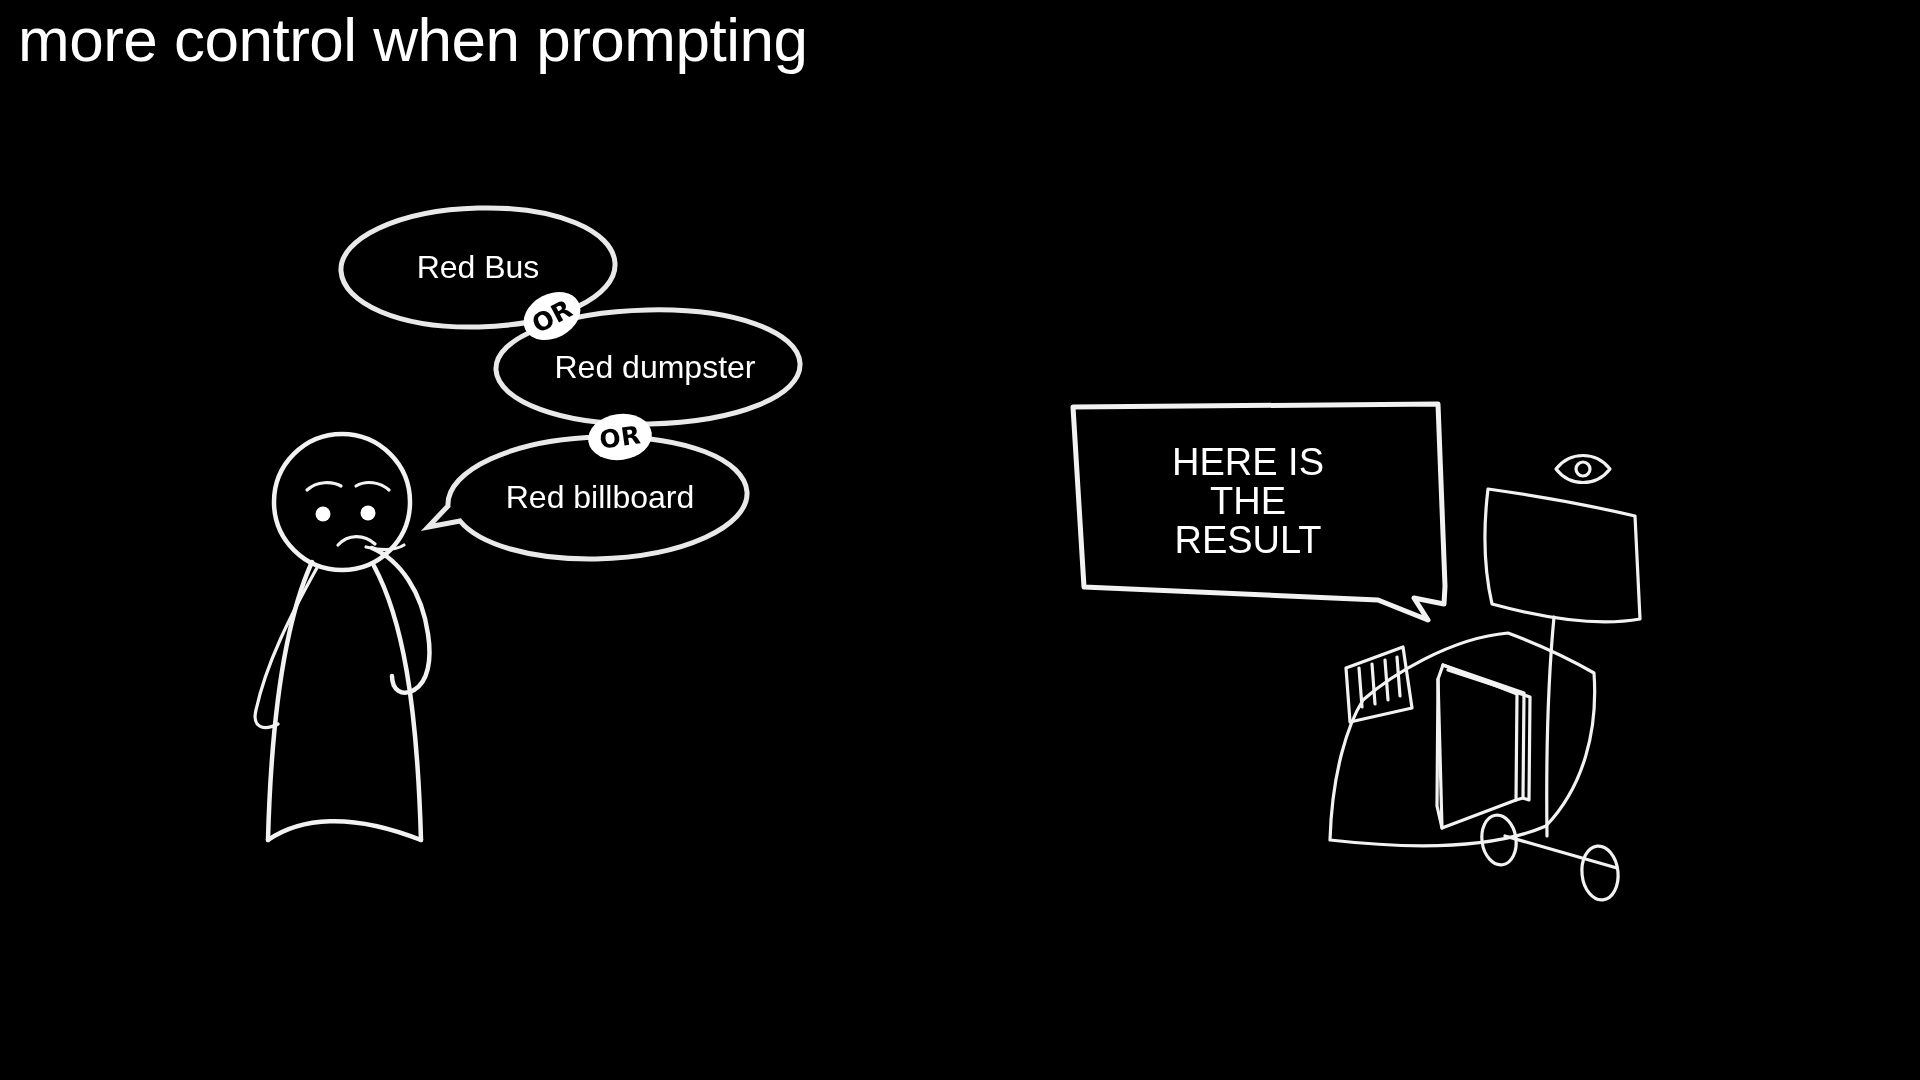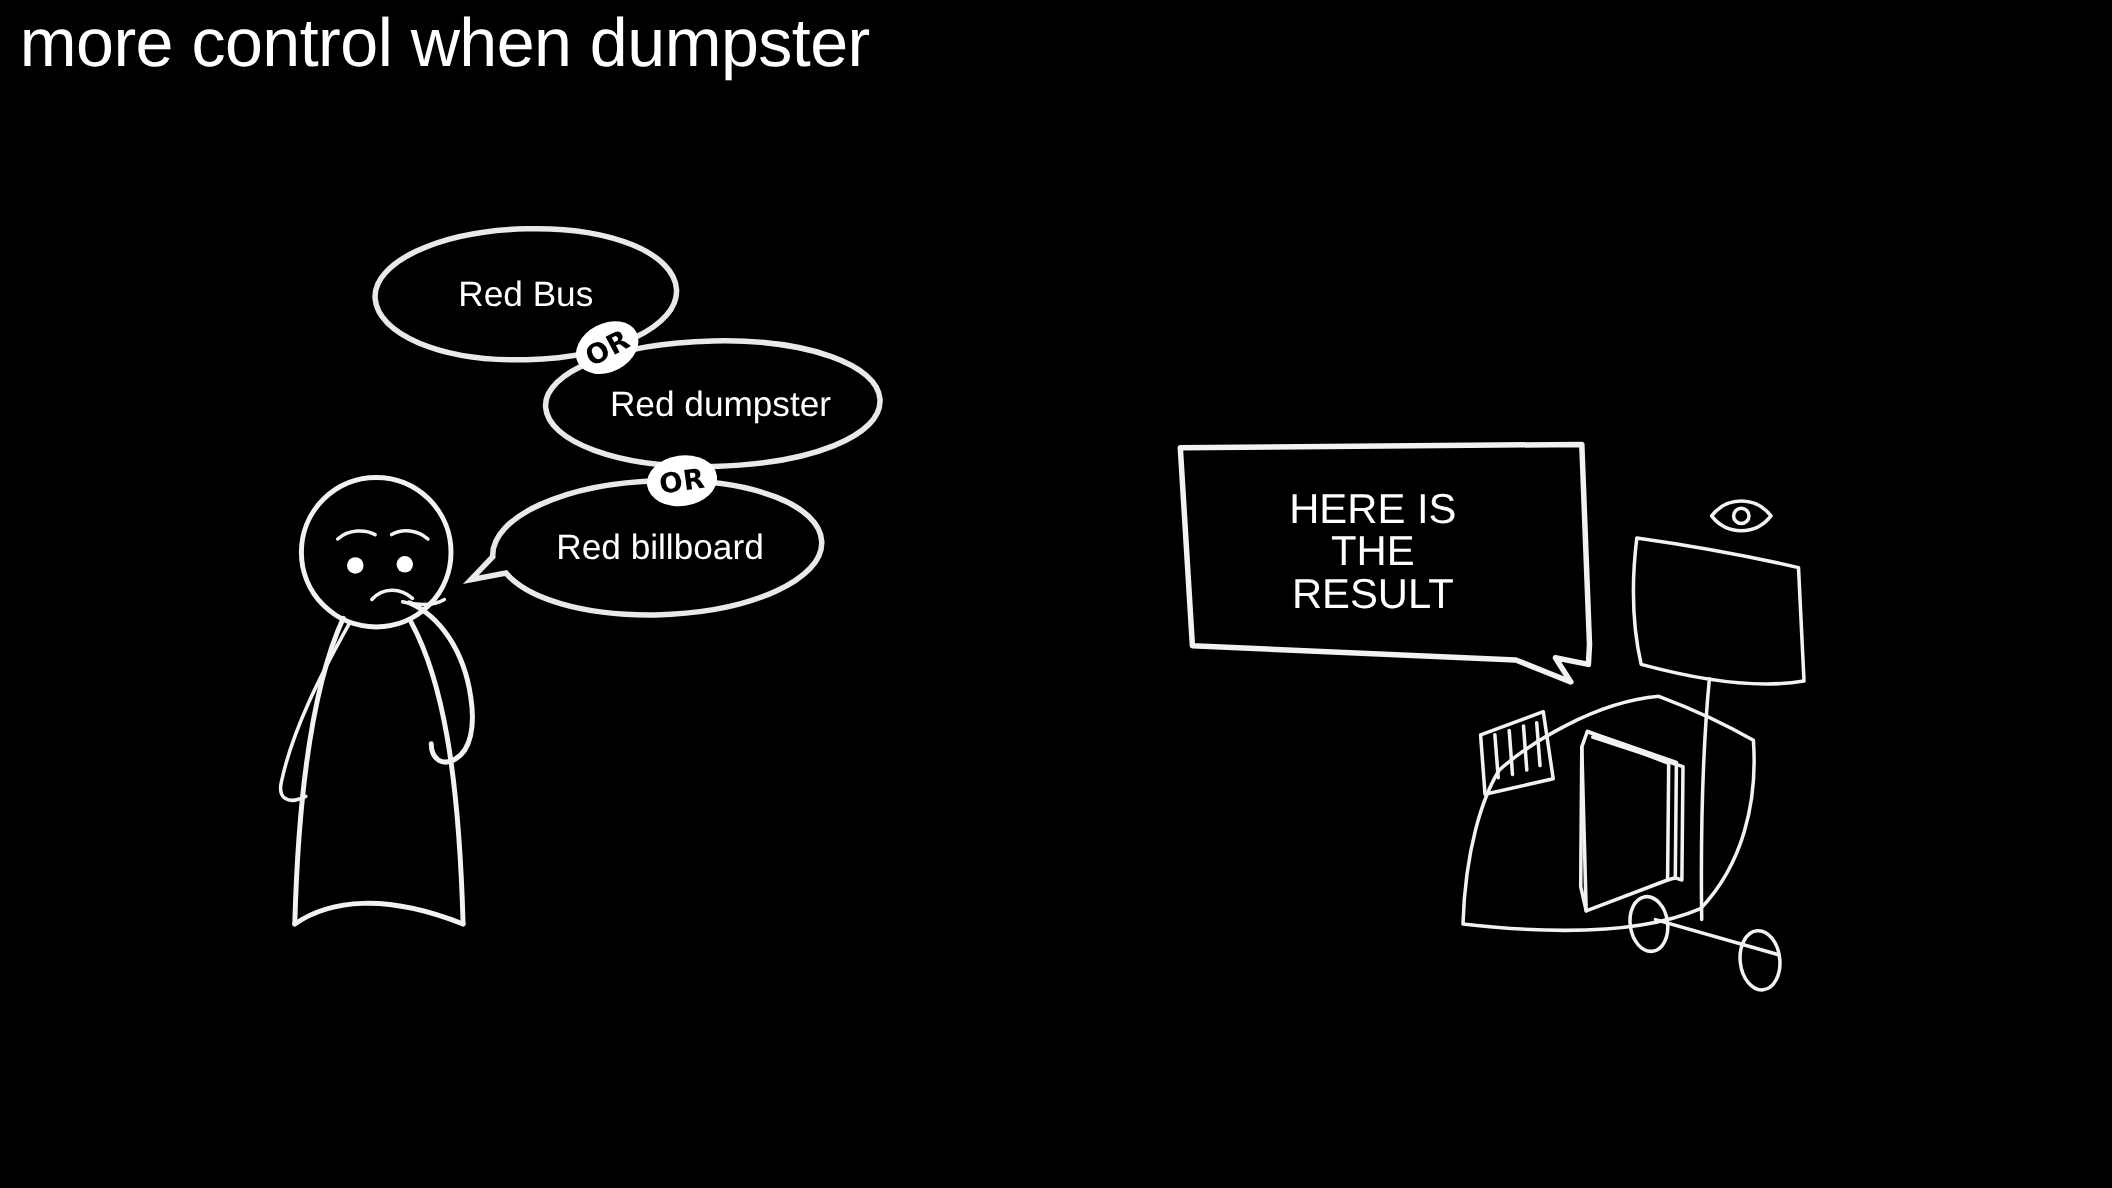--- a/index.html
+++ b/index.html
@@ -96,21 +96,21 @@
     font-family: "Liberation Sans", sans-serif;
     font-weight: 400;
     font-size: 38px;
   }
 </style>
 </head>
 <body>
 
 <div id="slide">
 
-  <div id="page-title">more control when dumpster</div>
+  <div id="page-title">more control when prompting</div>
 
   <svg class="art" viewBox="0 0 1920 1080">
 
     <g>
 
       <g>
         <path class="bubble-ellipse" d="M 478 208
                  C 557 206 613 231 615 263
                  C 617 296 559 325 479 327
                  C 399 329 343 303 341 271

